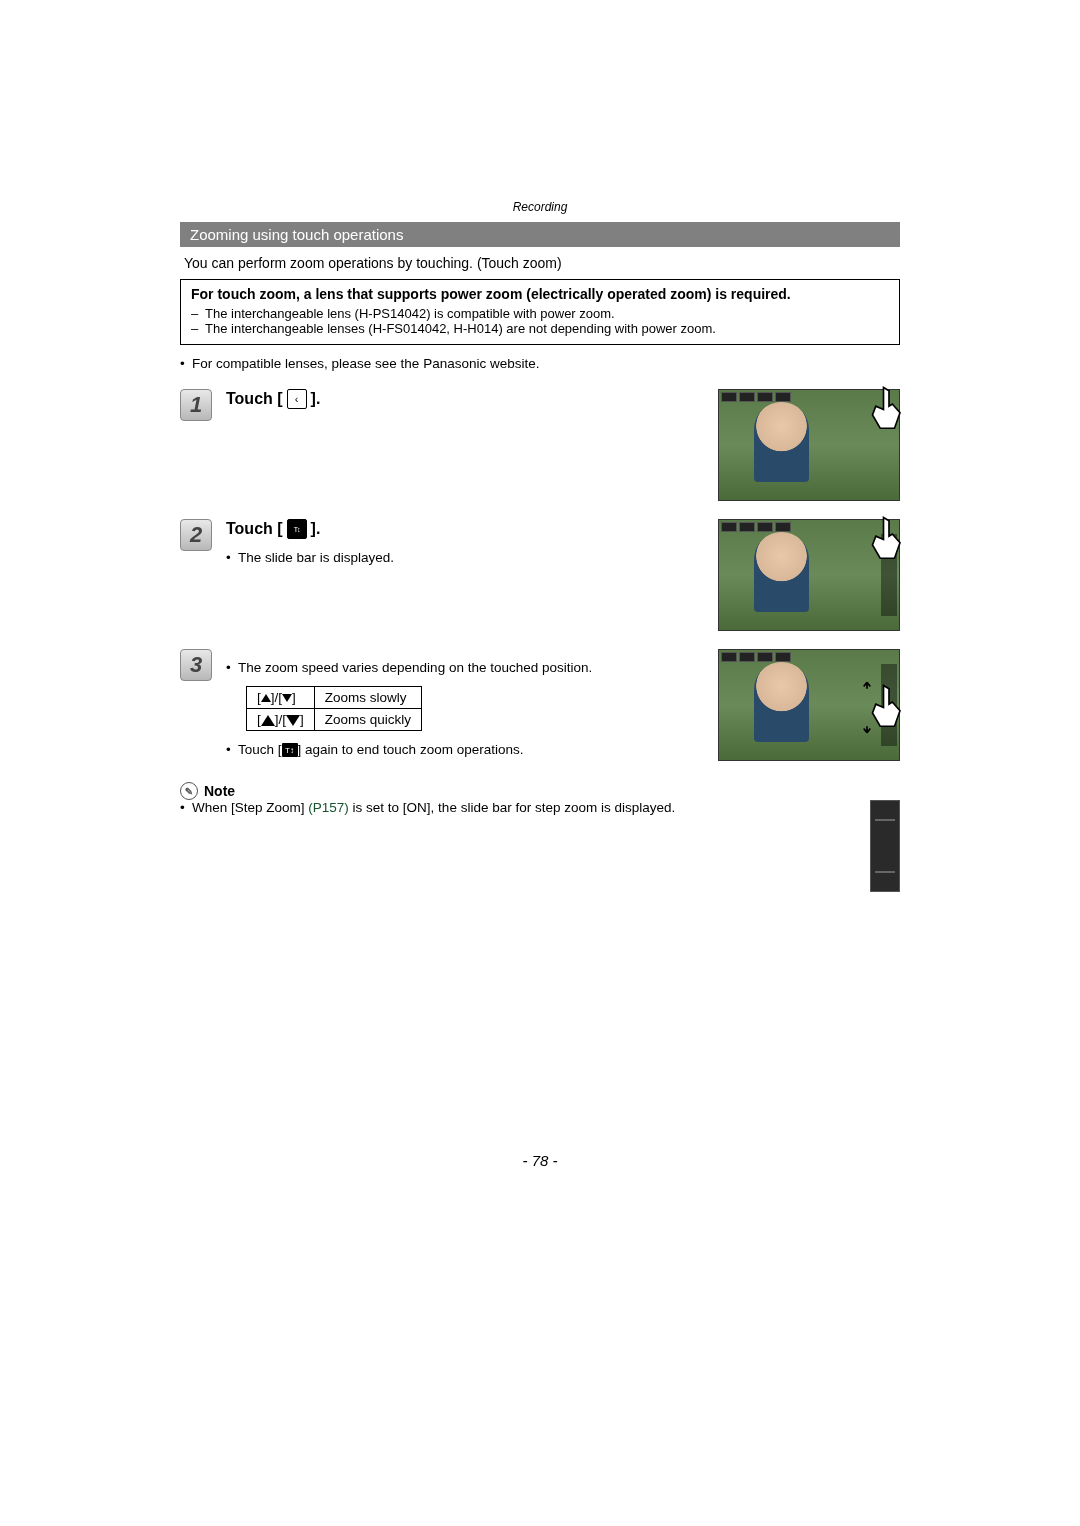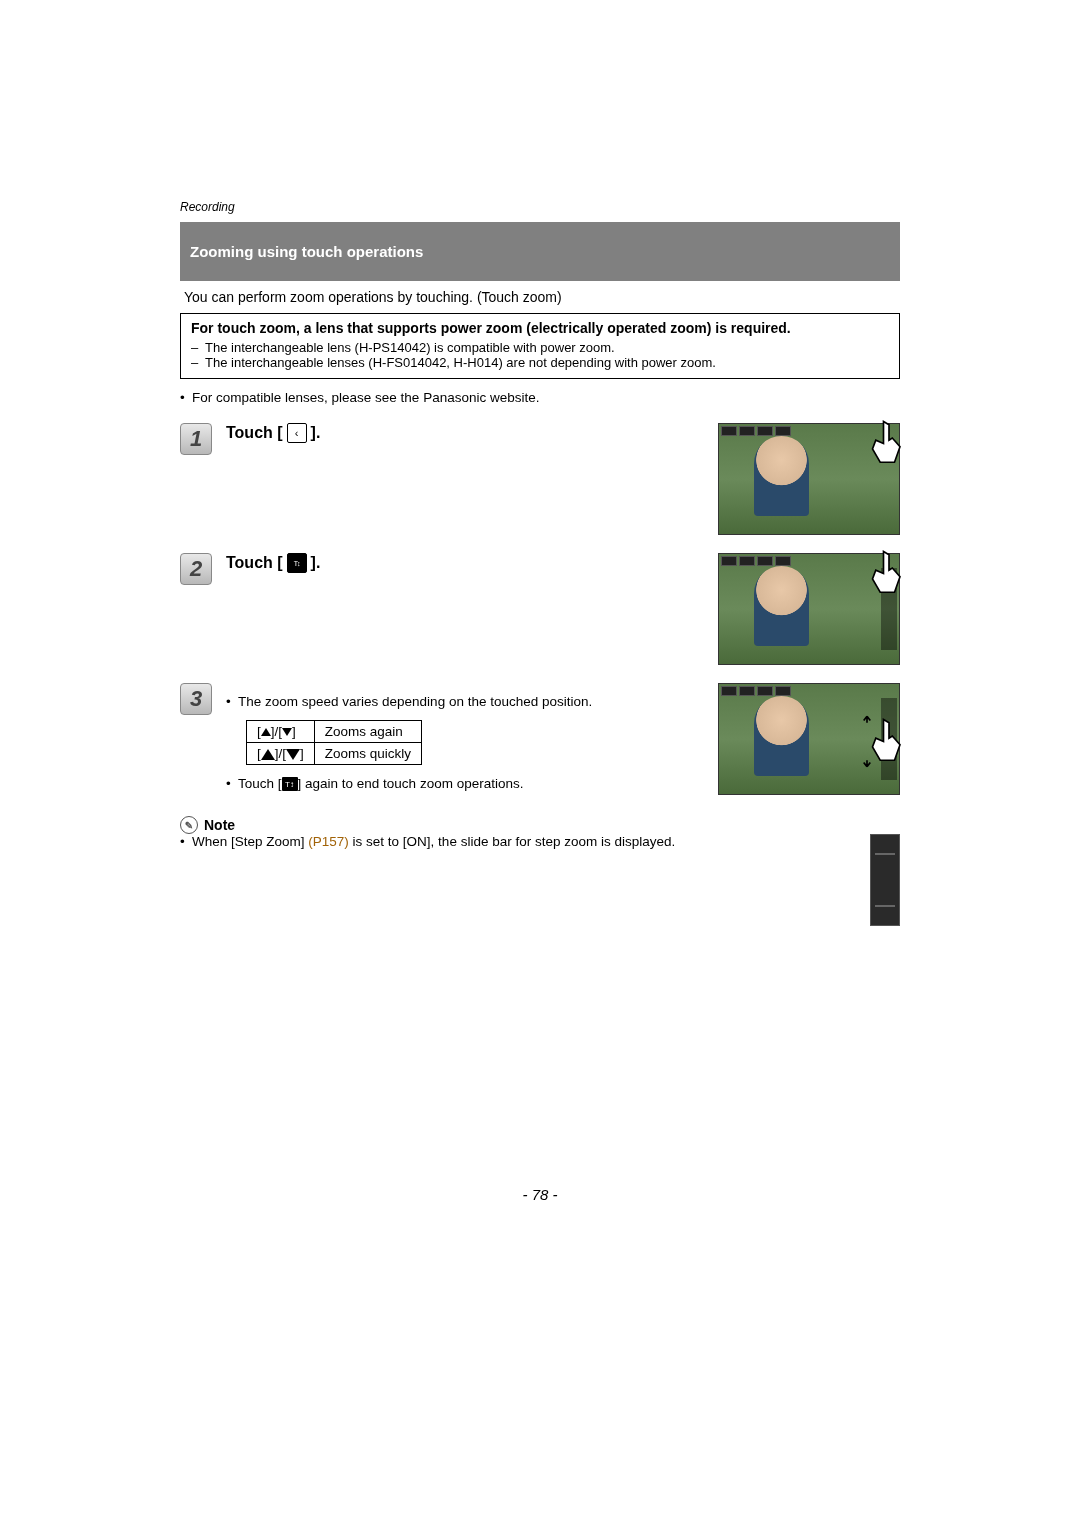--- a/index.html
+++ b/index.html
@@ -10,29 +10,30 @@
     color: #000;
     background: #fff;
     width: 1080px;
   }
   .page {
     width: 720px;
     margin: 200px auto 0 auto;
     position: relative;
   }
   .header-label {
+    text-align: center;
     font-style: italic;
     font-size: 12px;
     margin-bottom: 8px;
   }
   .section-bar {
     background: #808080;
     color: #fff;
-    font-weight: bold;
-    padding: 21px 10px;
+    font-weight: normal;
+    padding: 4px 10px;
     font-size: 15px;
   }
   .intro {
     margin: 8px 4px;
   }
   .req-box {
     border: 1px solid #000;
     padding: 6px 18px 8px 10px;
     margin: 6px 0 6px 0;
   }
@@ -169,21 +170,21 @@
   .note-head {
     display:flex; align-items:center; gap:6px; font-weight:bold; margin-top:14px;
   }
   .note-head .note-icon {
     width:16px; height:16px; border:1.5px solid #555; border-radius:50%;
     display:flex; align-items:center; justify-content:center;
     font-size:10px; color:#555;
   }
   .note-body { font-size:13.5px; padding-left:12px; position:relative;}
   .note-body:before { content:"•"; position:absolute; left:0;}
-  .link { color:#a16207; }
+  .link { color:#14532d; }
   .note-img {
     float:right;
     width:28px; height:90px;
     background:#2a2a2a;
     border:1px solid #555;
     margin-left:20px;
     position:relative;
   }
   .note-img:before, .note-img:after {
     content:""; position:absolute; left:4px; right:4px; height:2px; background:#666;
@@ -248,20 +249,21 @@
   </div>
 
   <div class="step-row">
     <div class="step-badge">2</div>
     <div class="step-body">
       <div class="step-title">
         <span>Touch [</span>
         <span class="icon-box dark" style="font-size:7px; letter-spacing:-1px;">T↕</span>
         <span>].</span>
       </div>
+      <div class="bullet" style="margin-left:0;">The slide bar is displayed.</div>
     </div>
     <div class="step-img">
       <div class="topbar">
           <span></span>
           <span></span>
           <span></span>
           <span></span>
         </div>
       <div class="portrait"></div>
       <div class="side-panel"></div>
@@ -275,21 +277,21 @@
 
   <div class="step-row">
     <div class="step-badge">3</div>
     <div class="step-body">
       <div class="bullet" style="margin-left:0;">The zoom speed varies depending on the touched position.</div>
 
       <table class="zoom-table">
         <tbody>
             <tr>
           <td class="arrow-cell">[<span class="tri up-s"></span>]/[<span class="tri dn-s"></span>]</td>
-          <td>Zooms again</td>
+          <td>Zooms slowly</td>
         </tr>
         <tr>
           <td class="arrow-cell">[<span class="tri up-b"></span>]/[<span class="tri dn-b"></span>]</td>
           <td>Zooms quickly</td>
         </tr>
       </tbody>
         </table>
 
       <div class="bullet" style="margin-left:0;">
         <span>Touch [</span><span class="icon-inline">T↕</span><span>] again to end touch zoom operations.</span>

